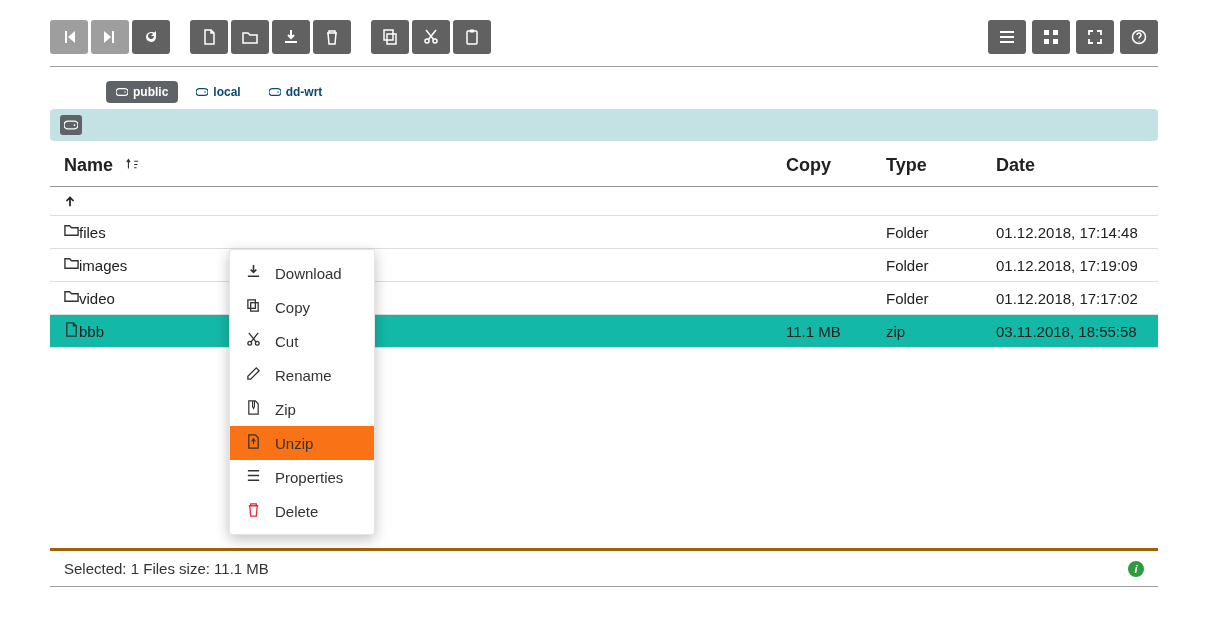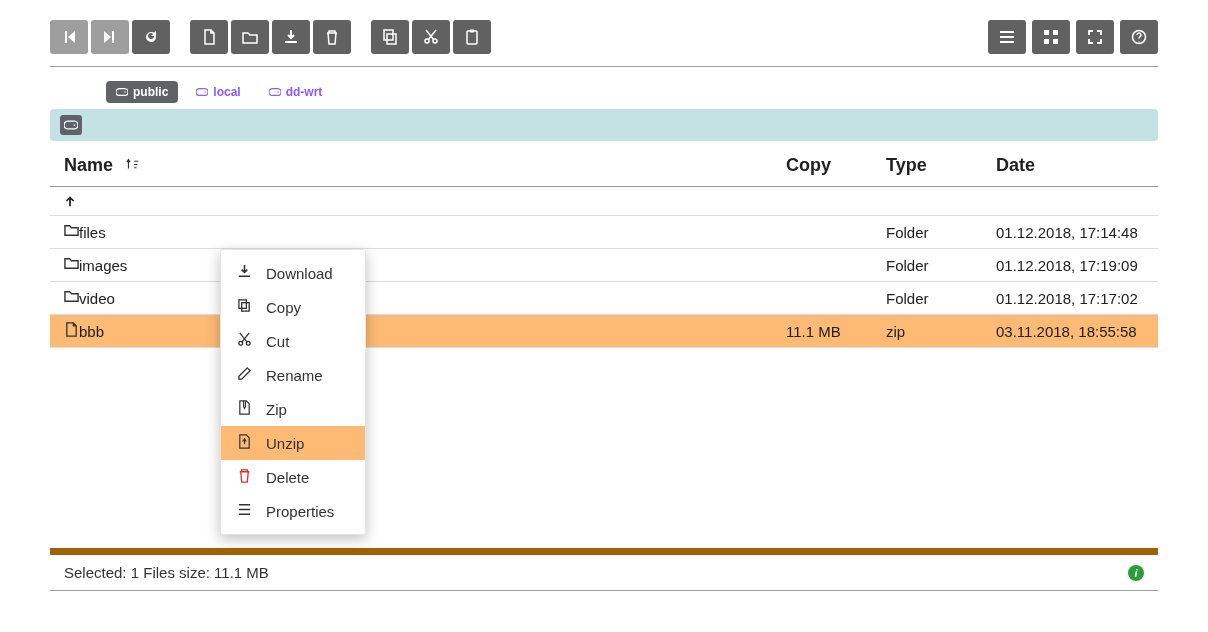--- a/index.html
+++ b/index.html
@@ -26,21 +26,21 @@
     cursor: pointer;
   }
   .tb-btn.light { background: #9e9e9e; }
   .tb-btn.dark  { background: #616161; }
   .tb-btn svg { width: 16px; height: 16px; fill: #fff; }
 
   .tabs-row { display: flex; gap: 8px; margin: 14px 0 6px 12px; padding-left: 44px; }
   .tab {
     display: inline-flex; align-items: center; gap: 5px;
     font-size: 12px; font-weight: 700;
-    color: #8b5cf6; padding: 3px 9px; border-radius: 4px;
+    color: #0c4a6e; padding: 3px 9px; border-radius: 4px;
     border: 1px solid transparent; cursor: pointer;
   }
   .tab.active { background: #5f6368; color: #fff; }
   .tab svg { width: 12px; height: 10px; fill: currentColor; }
 
   .breadcrumb {
     background: #c4e1e4;
     border-radius: 4px;
     padding: 6px 10px;
     margin: 0 0 4px 0;
@@ -62,47 +62,47 @@
   .col-size { width: 100px; }
   .col-type { width: 110px; }
   .col-date { width: 170px; }
   .sort-icon { margin-left: 8px; }
 
   .file-table td {
     padding: 7px 8px; border-bottom: 1px solid #ddd;
     font-size: 15px;
   }
   .file-table td:first-child { padding-left: 14px; }
-  .file-row.selected td { background: #fdba74; }
+  .file-row.selected td { background: #14b8a6; }
   .name-cell { display: flex; align-items: center; gap: 0; }
   .name-cell svg { width: 15px; height: 15px; fill: none; stroke: #333; stroke-width: 1.6; }
   .up-row svg { width: 12px; height: 14px; fill: #222; stroke: none; }
 
   .context-menu {
     position: absolute;
-    left: 220px; top: 249px;
+    left: 229px; top: 249px;
     width: 146px;
     background: #fff;
     border: 1px solid #e5e5e5;
     border-radius: 3px;
     box-shadow: 0 4px 14px rgba(0,0,0,0.25);
     padding: 6px 0;
   }
   .cm-item {
     display: flex; align-items: center; gap: 14px;
     padding: 8px 16px; cursor: pointer;
     font-size: 15px; color: #333;
   }
-  .cm-item.hover { background: #fdba74; }
+  .cm-item.hover { background: #f97316; }
   .cm-item svg { width: 15px; height: 15px; }
 
   .status-bar {
     display: flex; justify-content: space-between; align-items: center;
     margin-top: 200px; padding: 9px 14px;
-    border-top: 7px solid #a16207; border-bottom: 1px solid #9e9e9e;
+    border-top: 3px solid #a16207; border-bottom: 1px solid #9e9e9e;
     font-size: 15px; color: #333;
   }
   .info-dot {
     width: 16px; height: 16px; border-radius: 50%;
     background: #2e9c3e; color: #fff;
     display: inline-flex; align-items: center; justify-content: center;
     font-size: 11px; font-weight: 700; font-style: italic;
   }
 </style>
 </head>
@@ -435,28 +435,28 @@
       <span>Zip</span>
     </div>
     <div class="cm-item hover">
       <span><svg viewBox="0 0 16 16">
           <use href="#cm-unzip"></use>
         </svg></span>
       <span>Unzip</span>
     </div>
     <div class="cm-item">
       <span><svg viewBox="0 0 16 16">
+          <use href="#cm-properties"></use>
+        </svg></span>
+      <span>Properties</span>
+    </div>
+    <div class="cm-item">
+      <span><svg viewBox="0 0 16 16">
           <use href="#cm-delete"></use>
         </svg></span>
       <span>Delete</span>
-    </div>
-    <div class="cm-item">
-      <span><svg viewBox="0 0 16 16">
-          <use href="#cm-properties"></use>
-        </svg></span>
-      <span>Properties</span>
     </div>
   </div>
 
 <div class="status-bar">
   <span>Selected: 1 Files size: 11.1 MB</span>
   <span class="info-dot">i</span>
 </div>
 
 </body></html>

